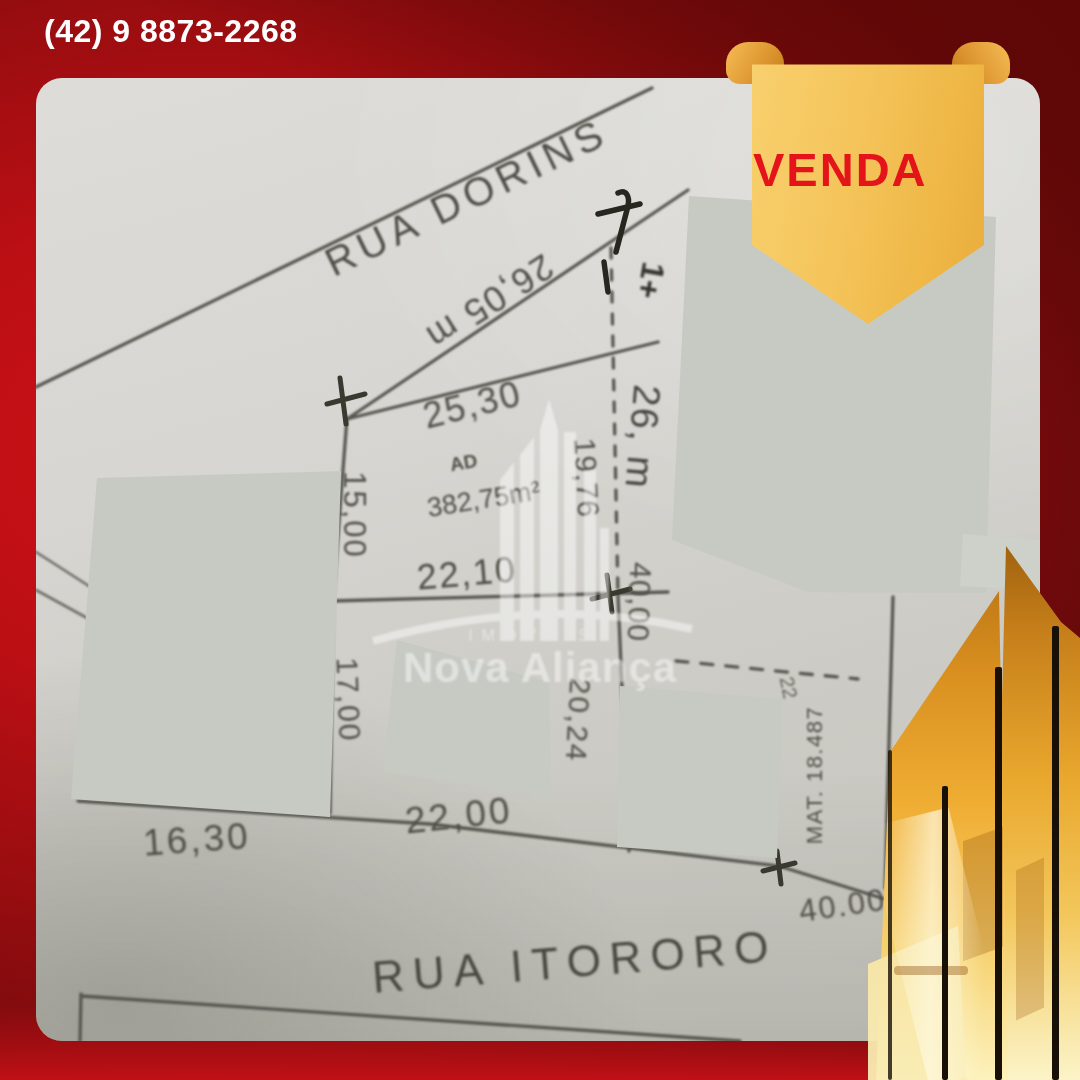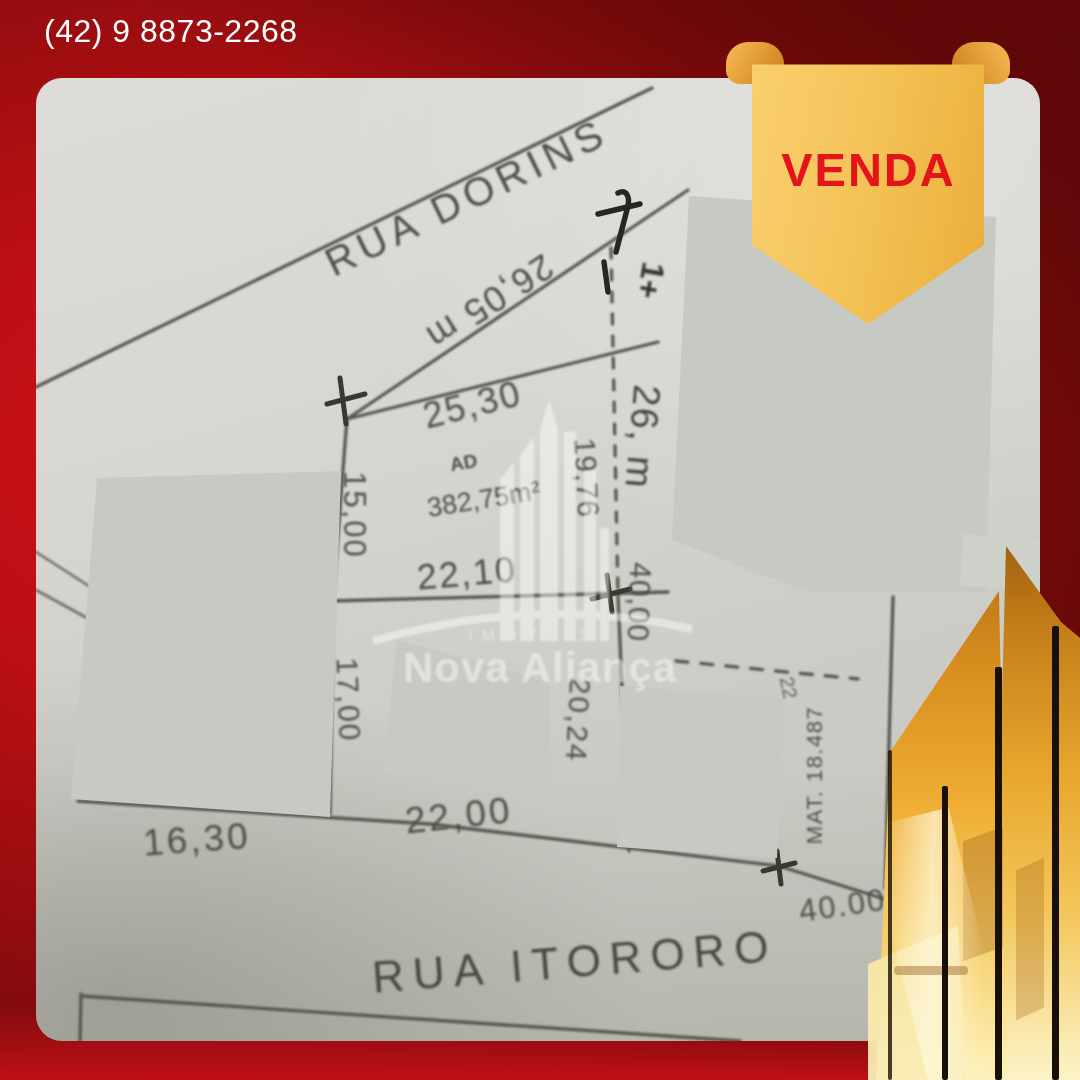--- a/index.html
+++ b/index.html
@@ -6,21 +6,21 @@
   .canvas{
     position:relative;width:1080px;height:1080px;overflow:hidden;
     font-family:"Liberation Sans",sans-serif;
     background:
       linear-gradient(205deg,#5e0706 0%,rgba(94,7,6,0) 28%),
       linear-gradient(0deg,#c01016 0%,rgba(192,16,22,0) 7%),
       radial-gradient(95% 75% at 18% 42%, #cd1117 0%, #bb0f14 30%, #9a0d10 55%, #750a0c 80%, #5c0809 100%);
   }
   .phone{
     position:absolute;left:44px;top:13px;z-index:50;
-    color:#ffffff;font-size:32px;font-weight:400;letter-spacing:.5px;
+    color:#ffffff;font-size:32px;font-weight:700;letter-spacing:.5px;
   }
   .paper{
     position:absolute;left:36px;top:78px;width:1004px;height:963px;z-index:1;
     border-radius:26px;
     background:linear-gradient(165deg,#dedcd8 0%,#d7d6d2 35%,#cccbc5 65%,#c5c5be 100%);
   }
   .paper::after{
     content:"";position:absolute;inset:0;border-radius:26px;
     background:
       radial-gradient(120% 90% at 85% 8%, rgba(255,255,255,.22), rgba(0,0,0,0) 50%),
@@ -34,21 +34,21 @@
     position:absolute;inset:0;
     clip-path:polygon(0 8%,100% 8%,100% 72%,50% 100%,0 72%);
     background:linear-gradient(100deg,#f8d06e 0%,#f5c55c 40%,#efb847 75%,#e9ad3c 100%);
   }
   .ribbon .curl{position:absolute;top:0;width:58px;height:42px;}
   .ribbon .curl.left{left:-26px;border-radius:22px 22px 0 14px;
     background:linear-gradient(120deg,#f2b64f 10%,#dd9630 60%,#c47c1d 100%);}
   .ribbon .curl.right{right:-26px;border-radius:22px 22px 14px 0;
     background:linear-gradient(240deg,#f2b64f 10%,#dd9630 60%,#c47c1d 100%);}
   .ribbon .label{
-    position:absolute;left:1px;right:0;top:100px;text-align:center;
+    position:absolute;left:1px;right:0;top:100px;
     font-size:47px;font-weight:800;letter-spacing:2px;color:#e5131a;
   }
   
   .gold{position:absolute;left:868px;top:534px;width:212px;height:546px;z-index:40;}
   .gold .t1{position:absolute;inset:0;
     clip-path:polygon(138px 12px,193px 88px,212px 104px,212px 546px,124px 546px);
     background:linear-gradient(to bottom,#9c5f0e 0%,#c67f1a 18%,#e9a82e 45%,#f3c75c 70%,#f9e9ad 92%,#fcf3c8 100%);}
   .gold .t2{position:absolute;inset:0;
     clip-path:polygon(22px 218px,131px 57px,140px 546px,8px 546px);
     background:linear-gradient(to bottom,#b06c12 0%,#d88f1f 25%,#f0ae34 50%,#f7d476 78%,#fdf2bd 100%);}

